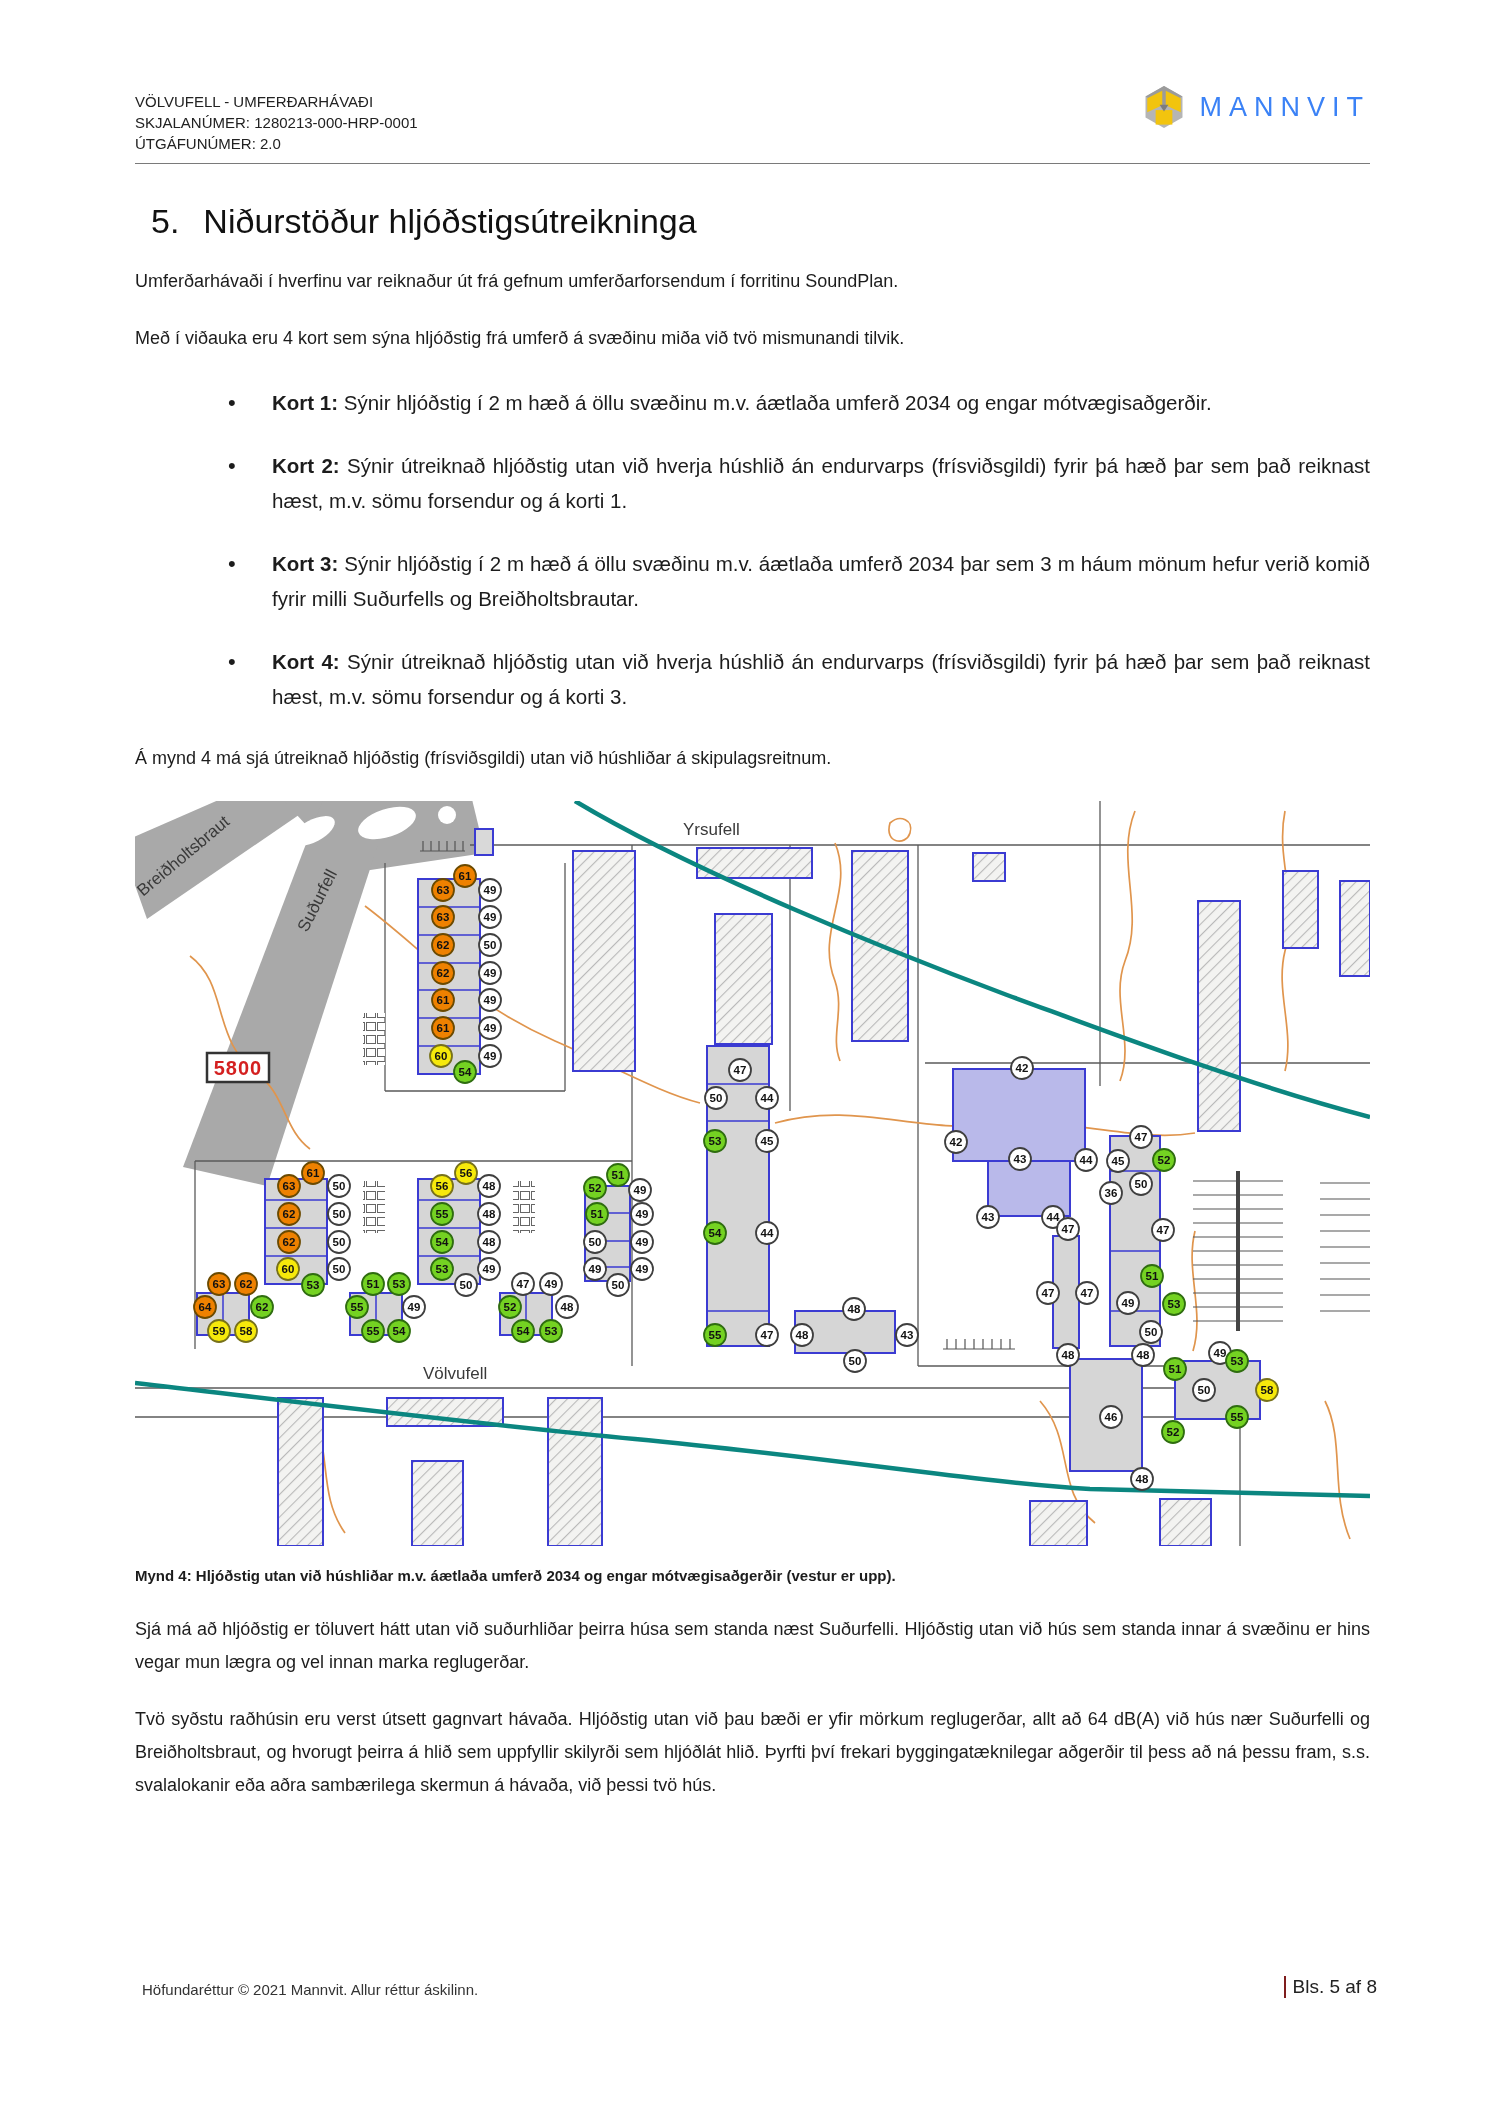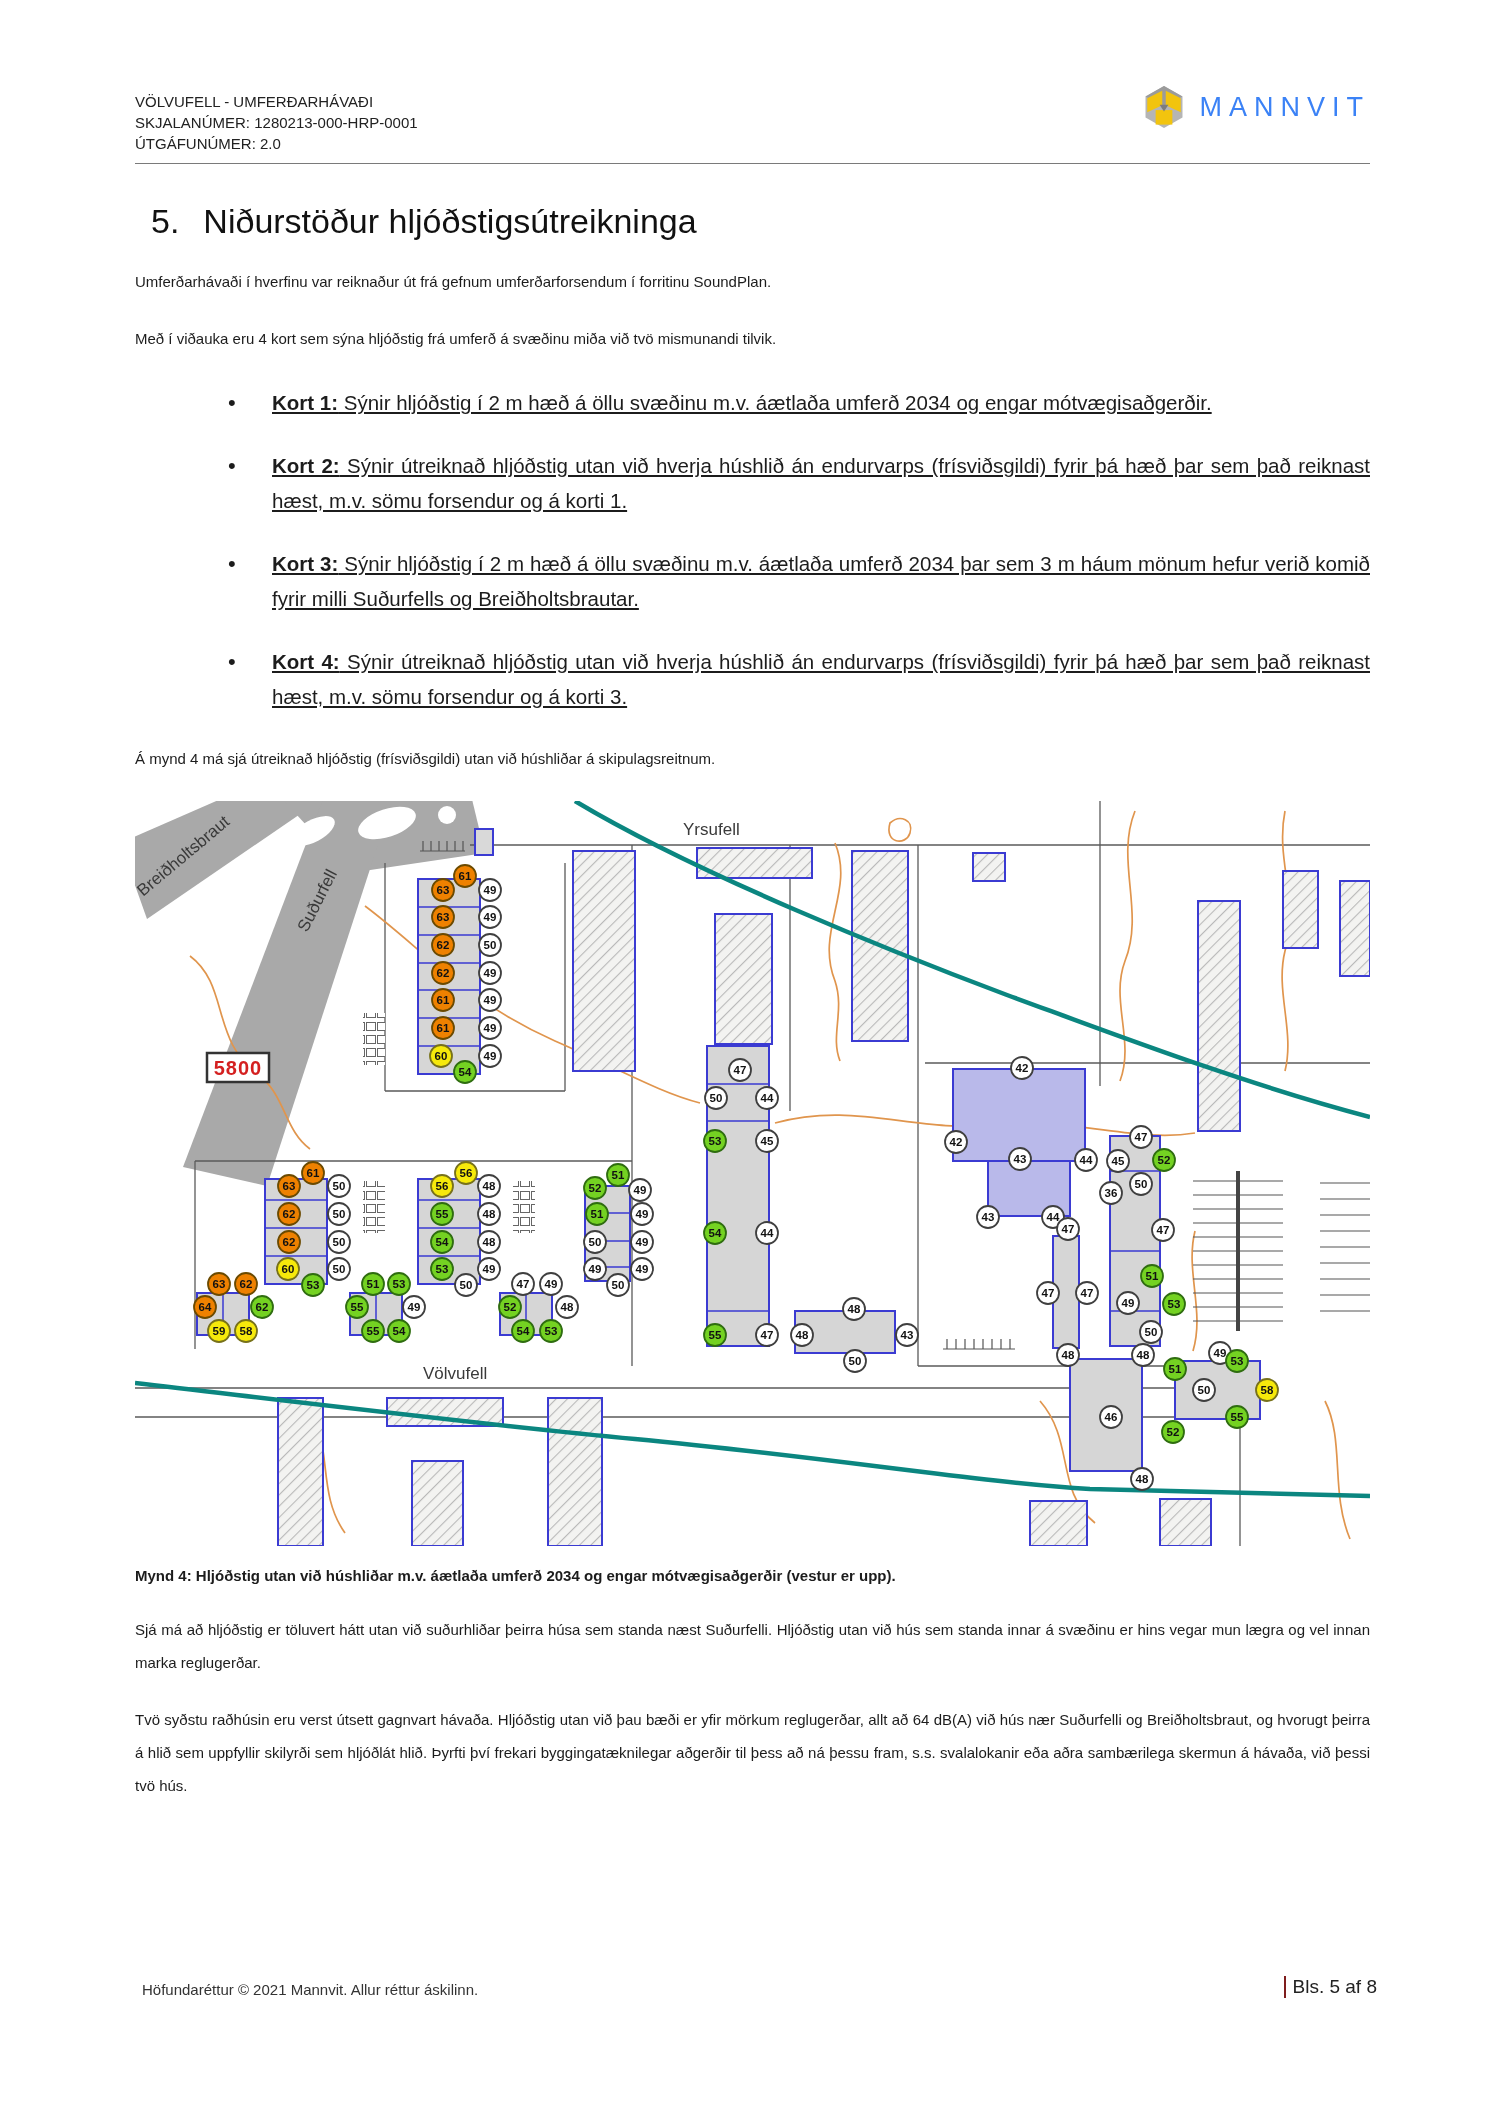--- a/index.html
+++ b/index.html
@@ -11,22 +11,22 @@
   .content{position:absolute;left:135px;top:5px;width:1235px;}
   
   .hdr{display:flex;justify-content:space-between;align-items:flex-start;padding-top:86px;}
   .doc-info{font-size:15px;line-height:21px;color:#222;}
   .logo{display:flex;align-items:center;gap:14px;margin-top:-6px;}
   .logo-word{font-size:27px;letter-spacing:7px;color:#3b82f6;font-weight:500;}
   .hdr-rule{border:none;border-top:1.5px solid #7a7a7a;margin:9px 0 0 0;}
   
   h1{font-size:34px;font-weight:400;margin:38px 0 0 16px;color:#111;}
   h1 .num{margin-right:24px;}
-  .para{font-size:15px;line-height:33px;text-align:justify;margin:24px 0 0 0;}
-  ul.bullets{list-style:none;margin:30px 0 0 0;padding:0;text-decoration:underline;}
+  .para{font-size:18px;line-height:33px;text-align:justify;margin:24px 0 0 0;}
+  ul.bullets{list-style:none;margin:30px 0 0 0;padding:0;}
   ul.bullets li{position:relative;padding-left:137px;margin-bottom:28px;
     font-size:20.5px;line-height:35px;text-align:justify;}
   ul.bullets li::before{content:"\2022";position:absolute;left:93px;top:0;font-size:22px;}
   ul.bullets b{font-weight:700;}
   h2{font-size:25px;font-weight:700;margin:44px 0 0 0;color:#111;}
   h2 .num{margin-right:30px;}
   .fig-caption{font-size:15px;font-weight:700;line-height:27px;margin:16px 0 0 0;}
   
   figure{margin:26px 0 0 0;width:1235px;height:745px;overflow:hidden;}
   .mk-label{font-size:11.5px;font-weight:700;fill:#111;text-anchor:middle;

